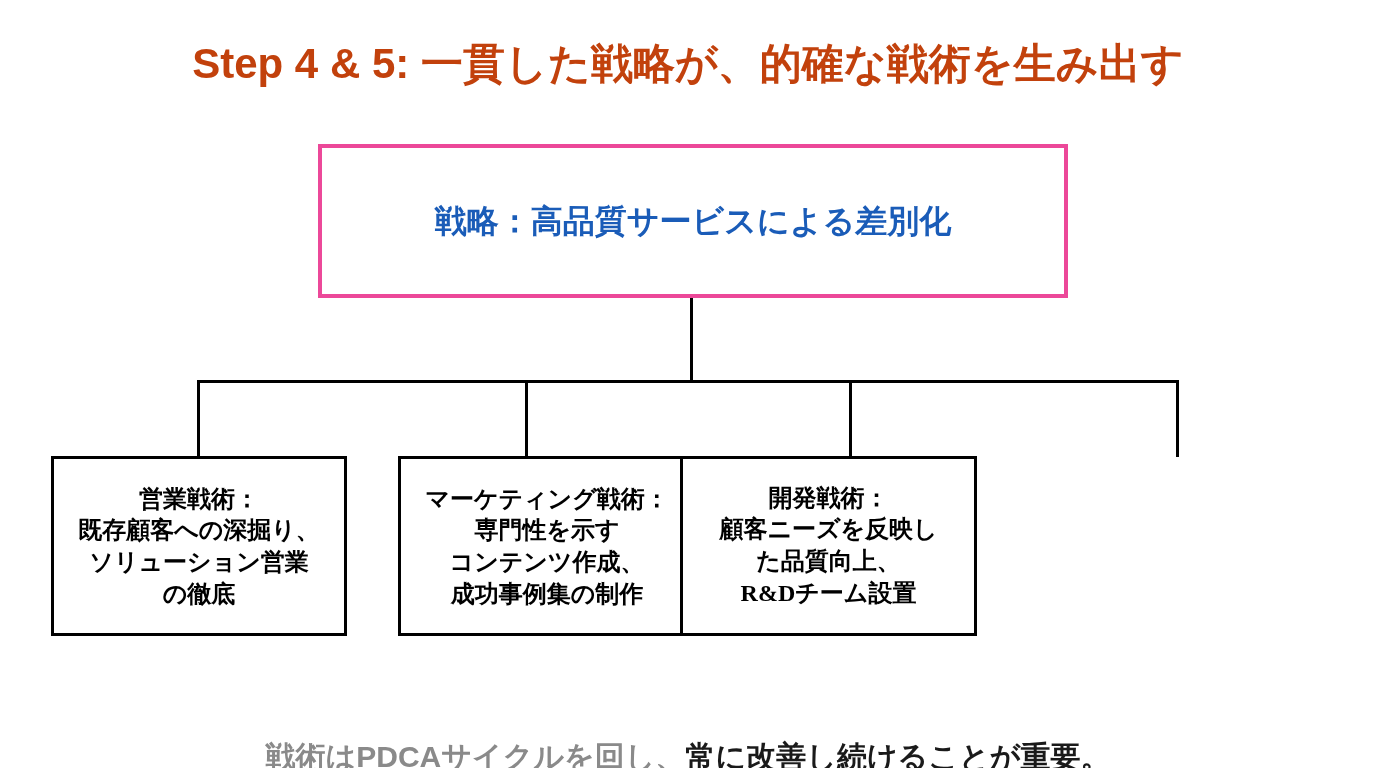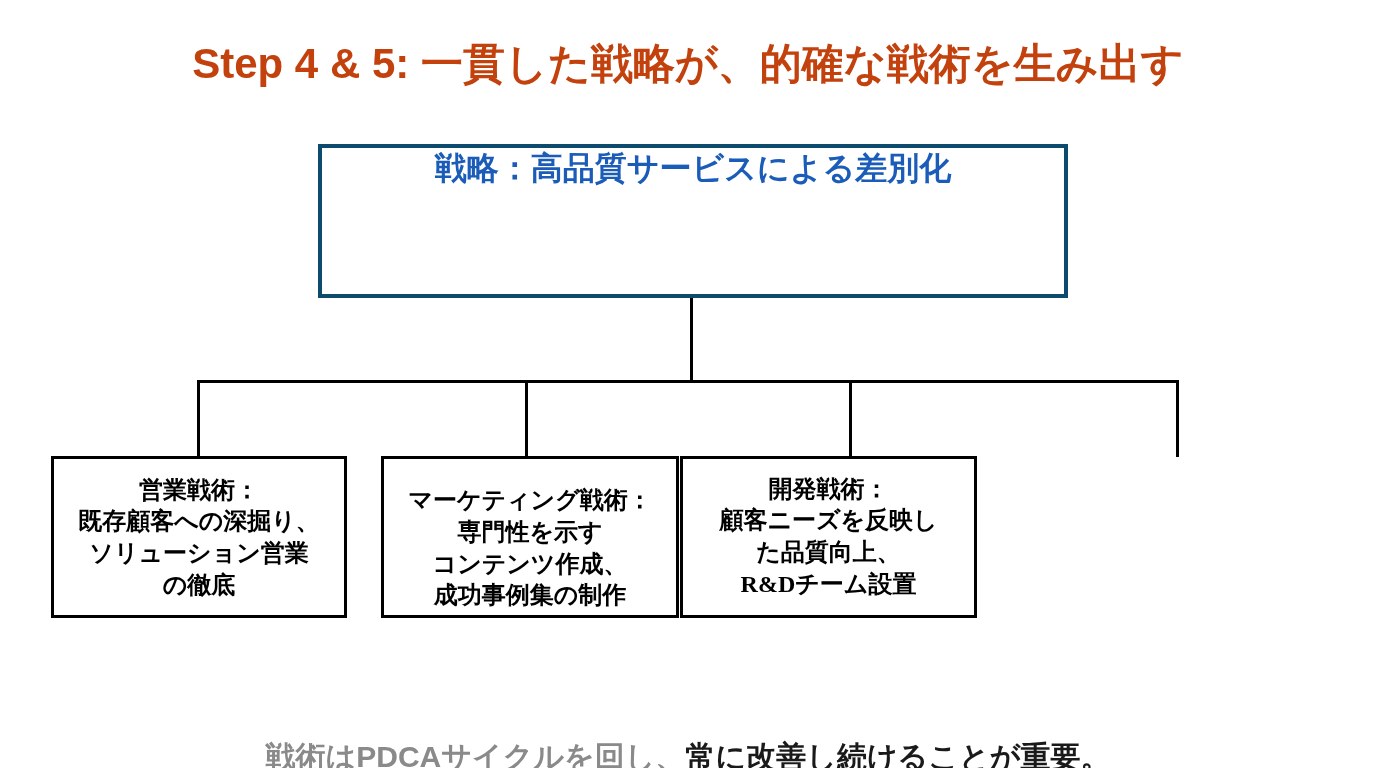--- a/index.html
+++ b/index.html
@@ -34,25 +34,25 @@
   }
 
   
   #strategy-box {
     position: absolute;
     left: 318px;
     top: 144px;
     width: 750px;
     height: 154px;
     box-sizing: border-box;
-    border: 4px solid #0c4a6e;
+    border: 4px solid #ec4899;
     background: #ffffff;
     display: flex;
-    flex-direction: column;
     align-items: center;
+    justify-content: center;
   }
   #strategy-primary {
     font-size: 32px;
     font-weight: bold;
     color: #1a5cb8;
     line-height: 1.25;
     white-space: nowrap;
   }
   #strategy-secondary {
     font-size: 29px;
@@ -89,39 +89,39 @@
   }
   #drop-1 { left: 197px; }
   #drop-2 { left: 525px; }
   #drop-3 { left: 849px; }
   #drop-4 { left: 1176px; }
 
   
   .tactic-box {
     position: absolute;
     top: 456px;
-    height: 162px;
+    height: 180px;
     box-sizing: border-box;
     border: 3px solid #000000;
     background: #ffffff;
     display: flex;
     align-items: center;
     justify-content: center;
     text-align: center;
     padding: 4px 18px;
   }
   .tactic-text {
     font-size: 24px;
     font-weight: bold;
     color: #000000;
     line-height: 1.32;
     white-space: pre-line;
   }
   #tactic-box-0 { left: 51px;   width: 296px; }
-  #tactic-box-1 { left: 381px;  width: 298px; align-items: flex-end; }
+  #tactic-box-1 { left: 398px;  width: 298px; }
   #tactic-box-2 { left: 680px;  width: 297px; font-family: Liberation Serif, serif; }
   #tactic-box-3 { left: 1029px; width: 296px; }
 
   
   #footer-note {
     position: absolute;
     left: 0;
     top: 694px;
     width: 1376px;
     text-align: center;

